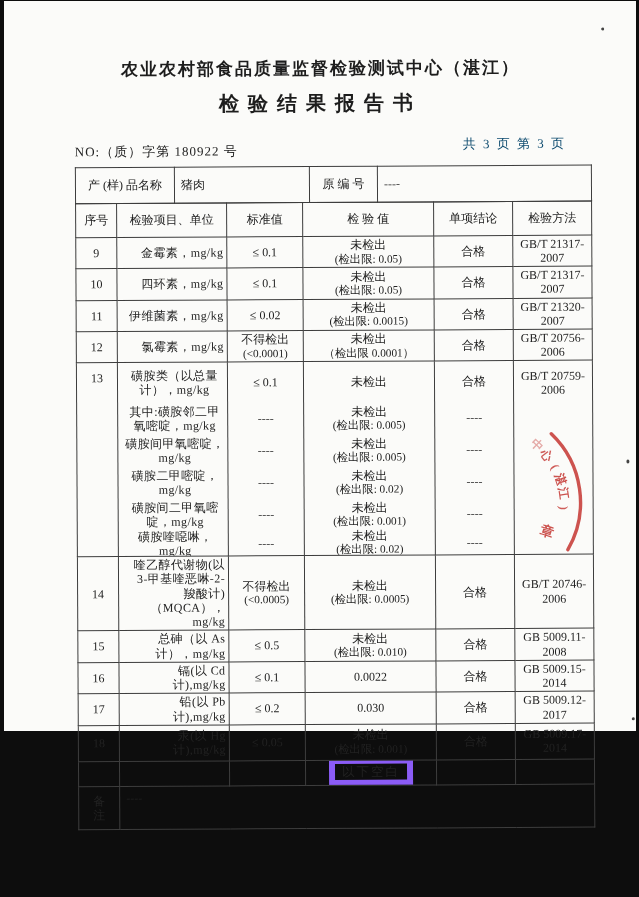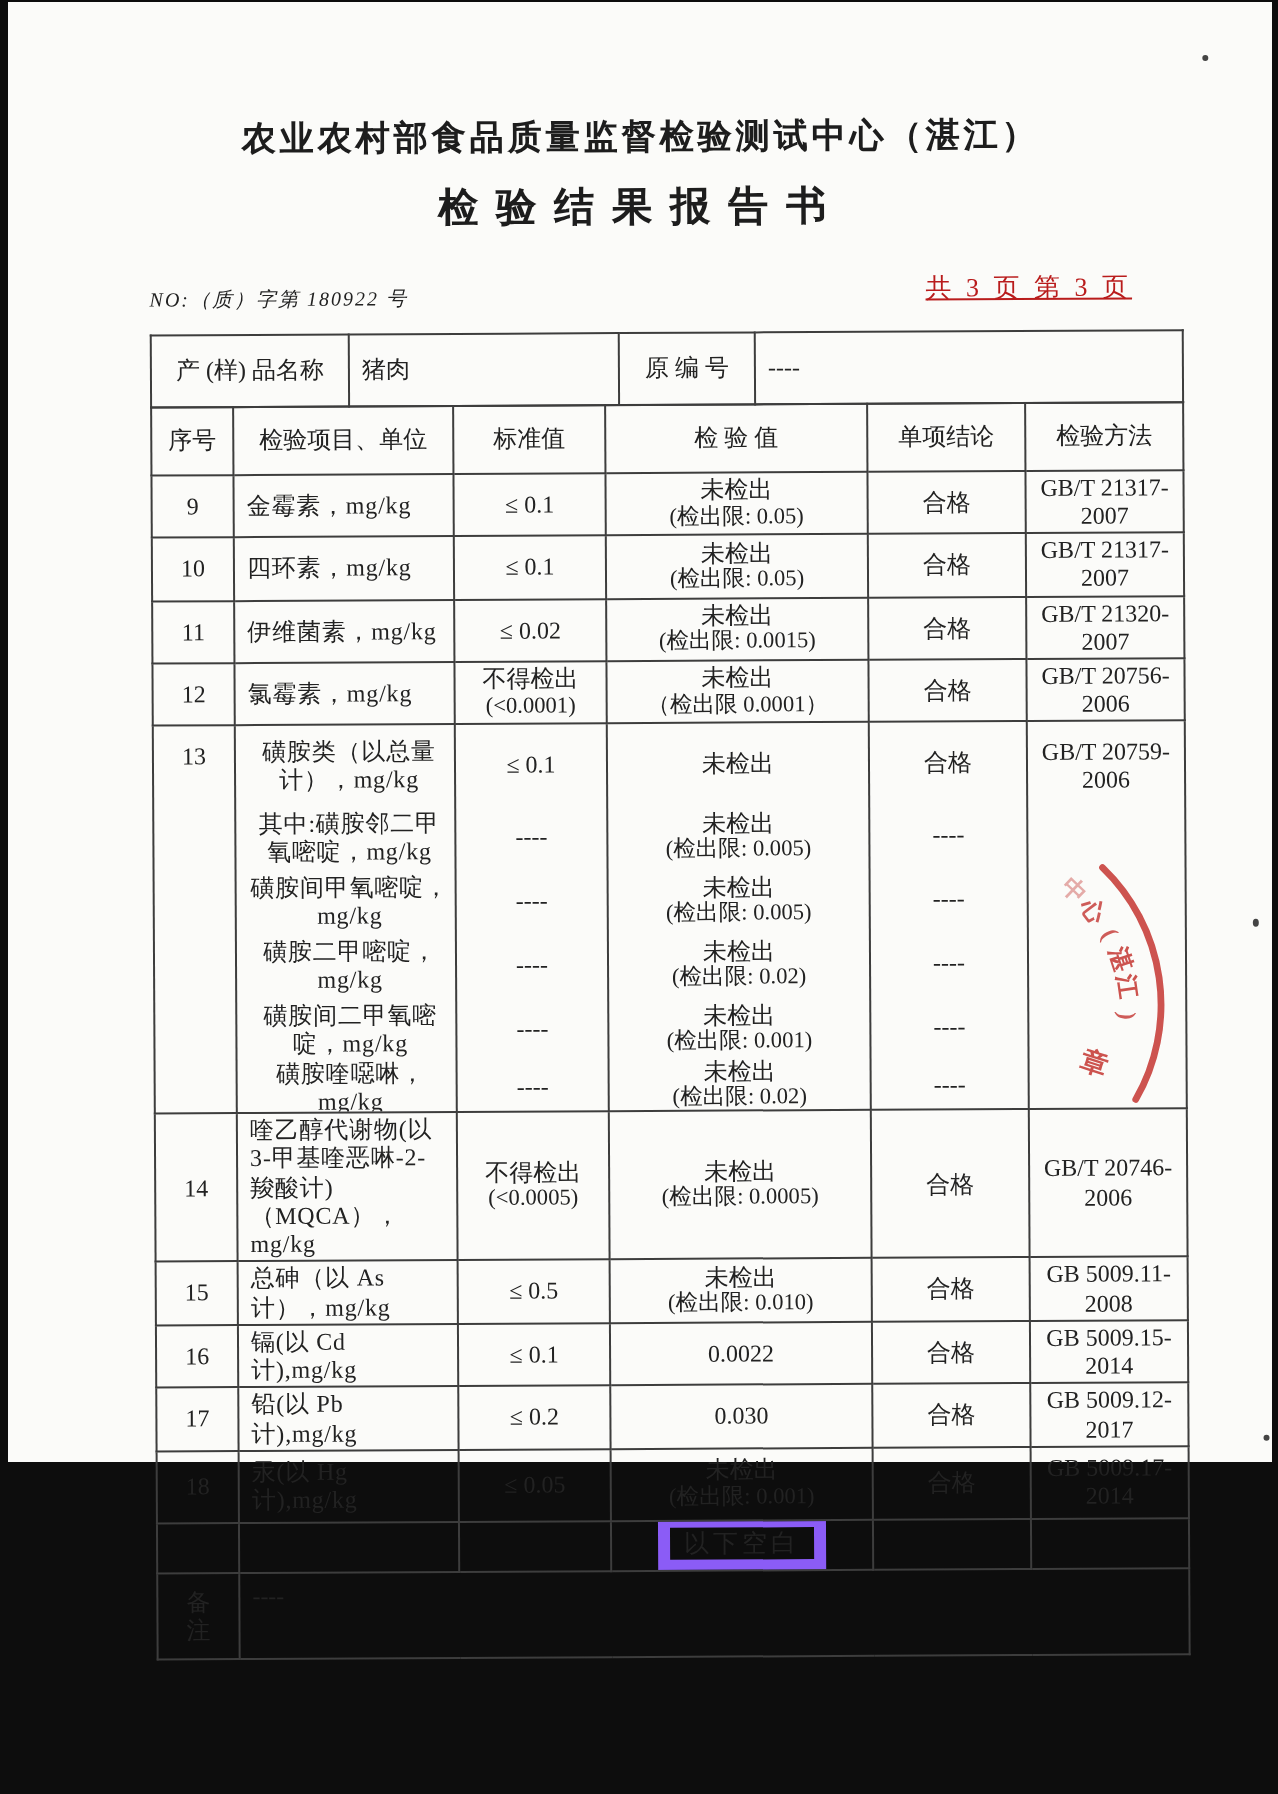--- a/index.html
+++ b/index.html
@@ -18,35 +18,35 @@
     transform:rotate(-0.3deg);transform-origin:50% 0;
   }
   .org-title{
     position:absolute;top:56px;left:0;width:100%;text-align:center;
     font-size:17px;font-weight:bold;letter-spacing:2px;color:#1d1d1d;
   }
   .doc-title{
     position:absolute;top:89px;left:0;width:100%;text-align:center;
     font-size:20px;font-weight:bold;letter-spacing:9px;color:#1d1d1d;
   }
-  .no-line{position:absolute;left:70px;top:141px;font-size:10px;letter-spacing:1px;color:#222;font-style:italic;}
-  .page-line{position:absolute;left:458px;top:135px;font-size:13px;letter-spacing:2px;color:#b91c1c;text-decoration:underline;}
+  .no-line{position:absolute;left:70px;top:141px;font-size:13px;letter-spacing:1px;color:#222;}
+  .page-line{position:absolute;left:458px;top:135px;font-size:13px;letter-spacing:2px;color:#0c4a6e;}
   .tablewrap{position:absolute;left:70px;top:165px;width:516px;}
   table{border-collapse:collapse;table-layout:fixed;width:516px;}
   td,th{
     border:1px solid #3d3d3d;text-align:center;vertical-align:middle;
     padding:1px 2px;font-size:12px;font-weight:normal;color:#222;
     line-height:1.18;overflow:hidden;
   }
   .t2{margin-top:-1px;}
   .h36{height:36px}.hr{height:34px}.h33{height:31px}.h32{height:30px}
   .h195{height:193px}.h55{height:53px}.h34{height:32px}.h26{height:24px}
   .h38{height:36px}.h27{height:25px}.h45{height:43px}
   .left{text-align:left;padding-left:6px;}
-  .item-cell{text-align:left;padding-left:6px;padding-right:3px;letter-spacing:0.4px;margin-left:28px;}
+  .item-cell{text-align:right;padding-left:6px;padding-right:3px;letter-spacing:0.4px;margin-left:28px;}
   .sub{font-size:11.3px;font-family:Liberation Serif, serif;}
   .top{vertical-align:top;padding-top:8px;}
   .pre{white-space:pre-line;}
   
   .stack{padding:0;vertical-align:top;}
   .stack .e{display:flex;flex-direction:column;justify-content:center;align-items:center;}
   .stack .il{align-items:flex-start;text-align:center;padding-left:6px;padding-right:2px;letter-spacing:0.4px;}
   .e0{height:40px}.e1{height:32px}.e2{height:32px}.e3{height:32px}.e4{height:32px}.e5{height:25px}
   .boxed{border:6px solid #8b5cf6;padding:1px 7px;font-size:12.5px;letter-spacing:2px;}
   .stamp{position:absolute;left:486px;top:420px;}

